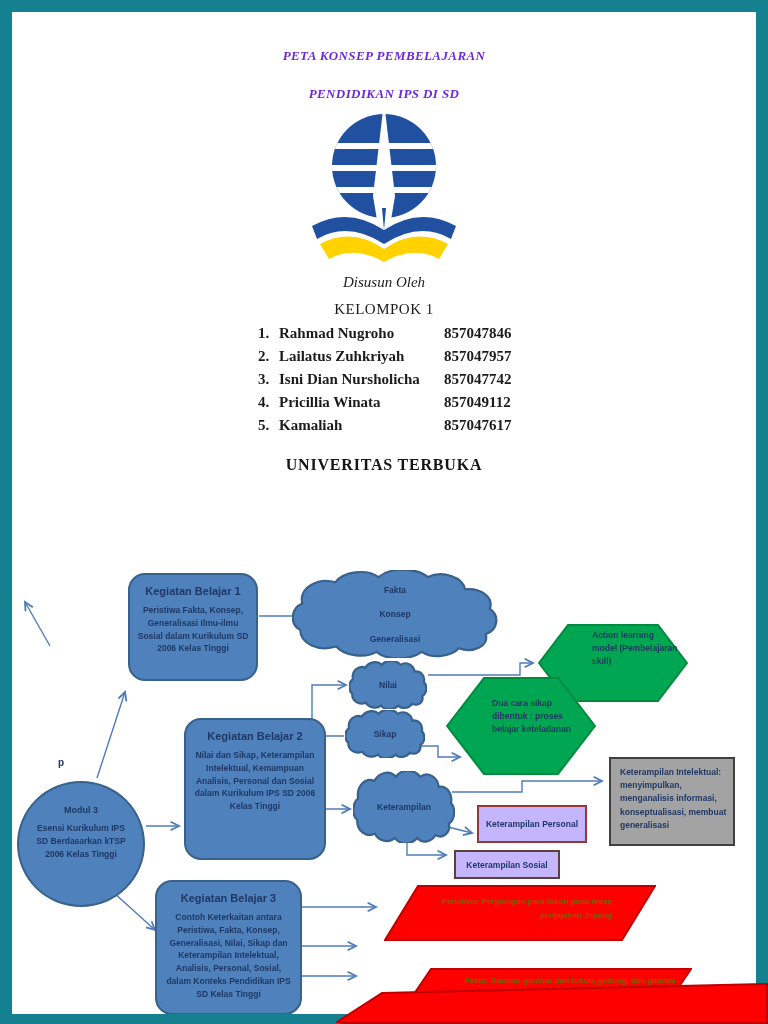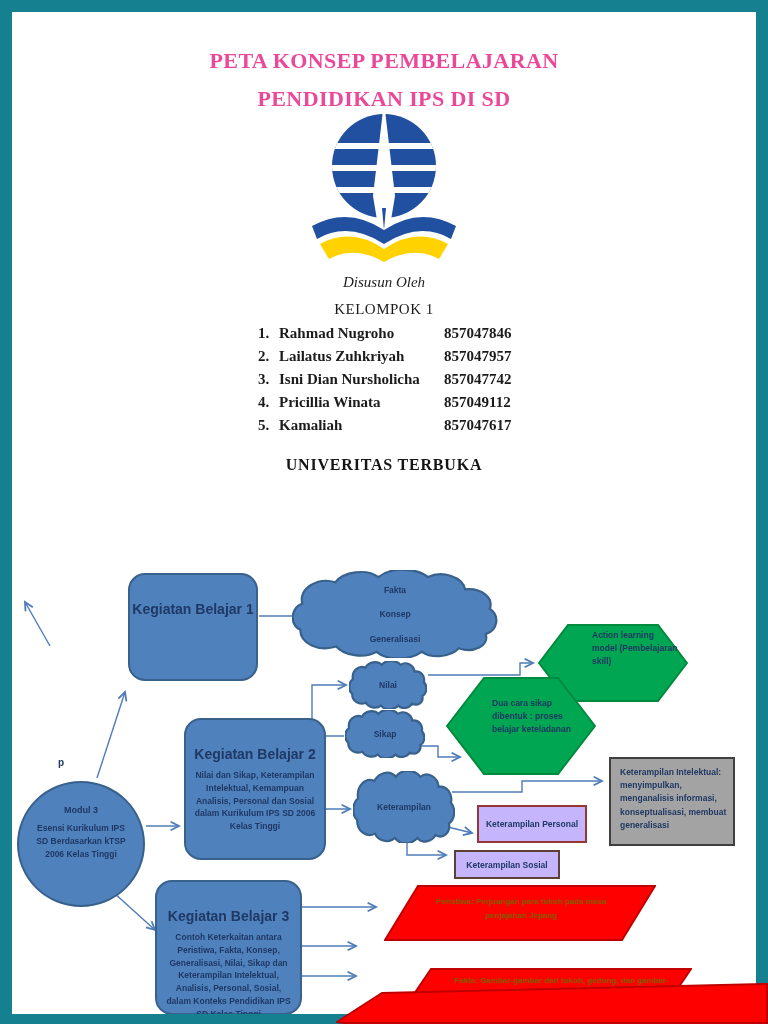--- a/index.html
+++ b/index.html
@@ -2,43 +2,43 @@
 <html><head>
 <meta charset="utf-8">
 <style>
   html,body{margin:0;padding:0;background:#15808F;}
   .stage{position:relative;width:768px;height:1024px;background:#ffffff;overflow:hidden;
          font-family:"Liberation Sans",sans-serif;}
   .abs{position:absolute;}
   .serif{font-family:"Liberation Serif","DejaVu Serif",serif;}
   .frame-strip{position:absolute;background:#15808F;z-index:5;}
   .centered{left:0;width:768px;text-align:center;}
-  .doc-title{font-weight:bold;font-size:22px;letter-spacing:.4px;color:#ec4899;}
+  .doc-title{font-weight:bold;font-size:13px;letter-spacing:.4px;color:#6d28d9;font-style:italic;}
   .byline{font-style:italic;font-size:15px;color:#222;}
   .group{font-size:15px;letter-spacing:.5px;color:#1b1b1b;}
   .univ{font-weight:bold;font-size:16px;letter-spacing:.8px;color:#151515;}
   .member-row{position:absolute;left:0;width:768px;height:22px;font-weight:bold;font-size:15px;color:#1b1b1b;}
   .member-row .no{position:absolute;left:258px;}
   .member-row .name{position:absolute;left:279px;}
   .member-row .nim{position:absolute;left:444px;}
   .shape{position:absolute;z-index:2;}
   .shape > svg.bg{position:absolute;left:0;top:0;width:100%;height:100%;}
   .navy{color:#1F3864;font-weight:bold;}
   .blue-round{background:#4F81BD;border:2.4px solid #38618C;border-radius:17px;box-sizing:border-box;
               display:flex;flex-direction:column;align-items:center;text-align:center;}
-  .kb-title{font-size:14px;margin-top:26px;}
+  .kb-title{font-size:11px;margin-top:10px;}
   .kb-body{font-size:8.5px;line-height:1.5;padding:0 7px;margin-top:7px;}
   .cloud-path{fill:#4F81BD;stroke:#38618C;stroke-width:2.2;vector-effect:non-scaling-stroke;}
   .cloud-label{position:relative;z-index:2;text-align:center;font-size:8.5px;}
   .hex-poly{fill:#00A651;stroke:#008A3E;stroke-width:2;}
   .hex-text{position:absolute;z-index:2;font-size:8.5px;line-height:1.55;text-align:left;}
   .pinkbox{background:#c4b5fd;box-sizing:border-box;display:flex;align-items:center;justify-content:center;
            text-align:center;font-size:8.5px;}
   .red-poly{fill:#FF0000;stroke:#C00000;stroke-width:2;}
-  .goldtext{position:absolute;z-index:2;color:#7F6000;font-weight:bold;font-size:8px;line-height:1.8;text-align:center;}
+  .goldtext{position:absolute;z-index:2;color:#7F6000;font-weight:bold;font-size:8px;line-height:1.8;text-align:right;}
   .connectors{position:absolute;left:0;top:0;z-index:1;}
   .connectors polyline,.connectors line{fill:none;stroke:#4E7CB8;stroke-width:1.4;}
   .p-label{font-size:10px;z-index:3;}
 </style>
 </head>
 <body>
 
 <div class="stage">
 
   <div class="frame-strip" style="left:0;top:0;width:768px;height:12px;"></div>
@@ -126,20 +126,21 @@
 
   <div class="abs navy p-label" style="left:58px;top:757px;">p</div>
 
   <div class="shape blue-round" style="left:17px;top:781px;width:128px;height:126px;border-radius:50%;">
     <div class="navy" style="font-size:9px;margin-top:22px;">Modul 3</div>
     <div class="navy kb-body" style="padding:0 12px;">Esensi Kurikulum IPS SD Berdasarkan kTSP 2006 Kelas Tinggi</div>
   </div>
 
   <div class="shape blue-round" style="left:128px;top:573px;width:130px;height:108px;">
     <div class="navy kb-title">Kegiatan Belajar 1</div>
+    <div class="navy kb-body">Peristiwa Fakta, Konsep, Generalisasi Ilmu-ilmu Sosial dalam Kurikulum SD 2006 Kelas Tinggi</div>
   </div>
 
   <div class="shape blue-round" style="left:184px;top:718px;width:142px;height:142px;">
     <div class="navy kb-title">Kegiatan Belajar 2</div>
     <div class="navy kb-body">Nilai dan Sikap, Keterampilan Intelektual, Kemampuan Analisis, Personal dan Sosial dalam Kurikulum IPS SD 2006 Kelas Tinggi</div>
   </div>
 
   <div class="shape blue-round" style="left:155px;top:880px;width:147px;height:135px;">
     <div class="navy kb-title">Kegiatan Belajar 3</div>
     <div class="navy kb-body">Contoh Keterkaitan antara Peristiwa, Fakta, Konsep, Generalisasi, Nilai, Sikap dan Keterampilan Intelektual, Analisis, Personal, Sosial, dalam Konteks Pendidikan IPS SD Kelas Tinggi</div>

